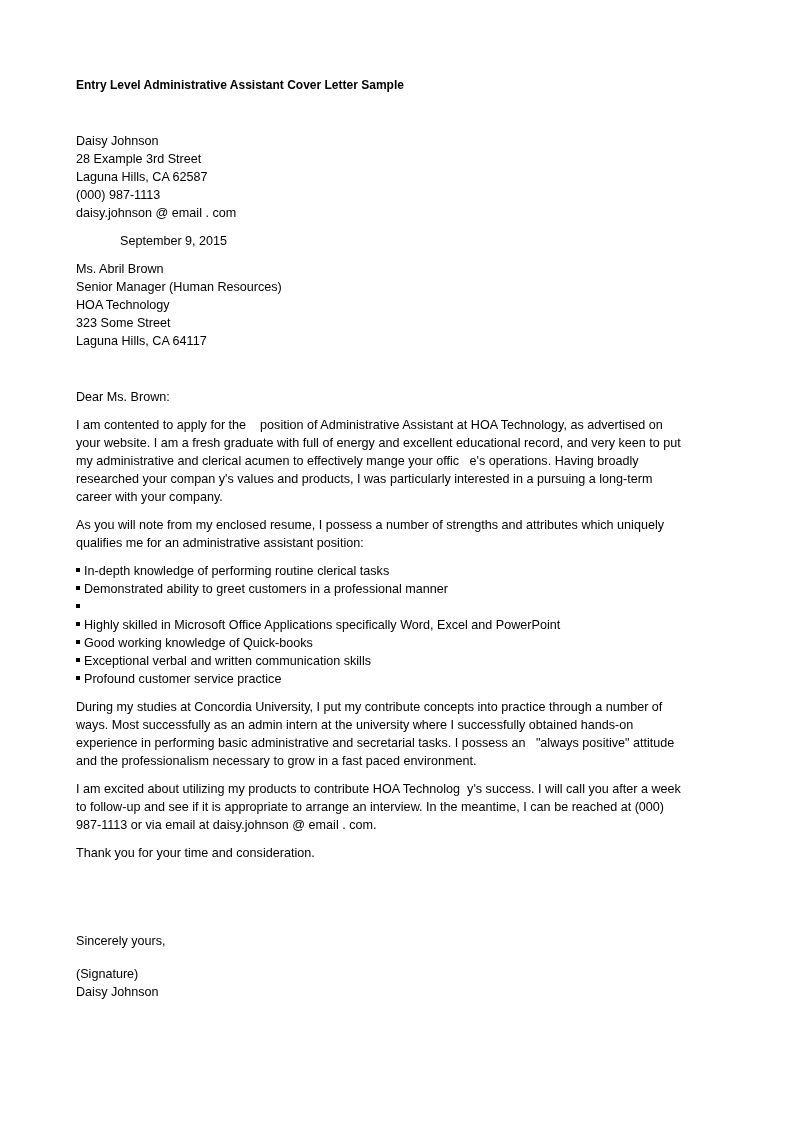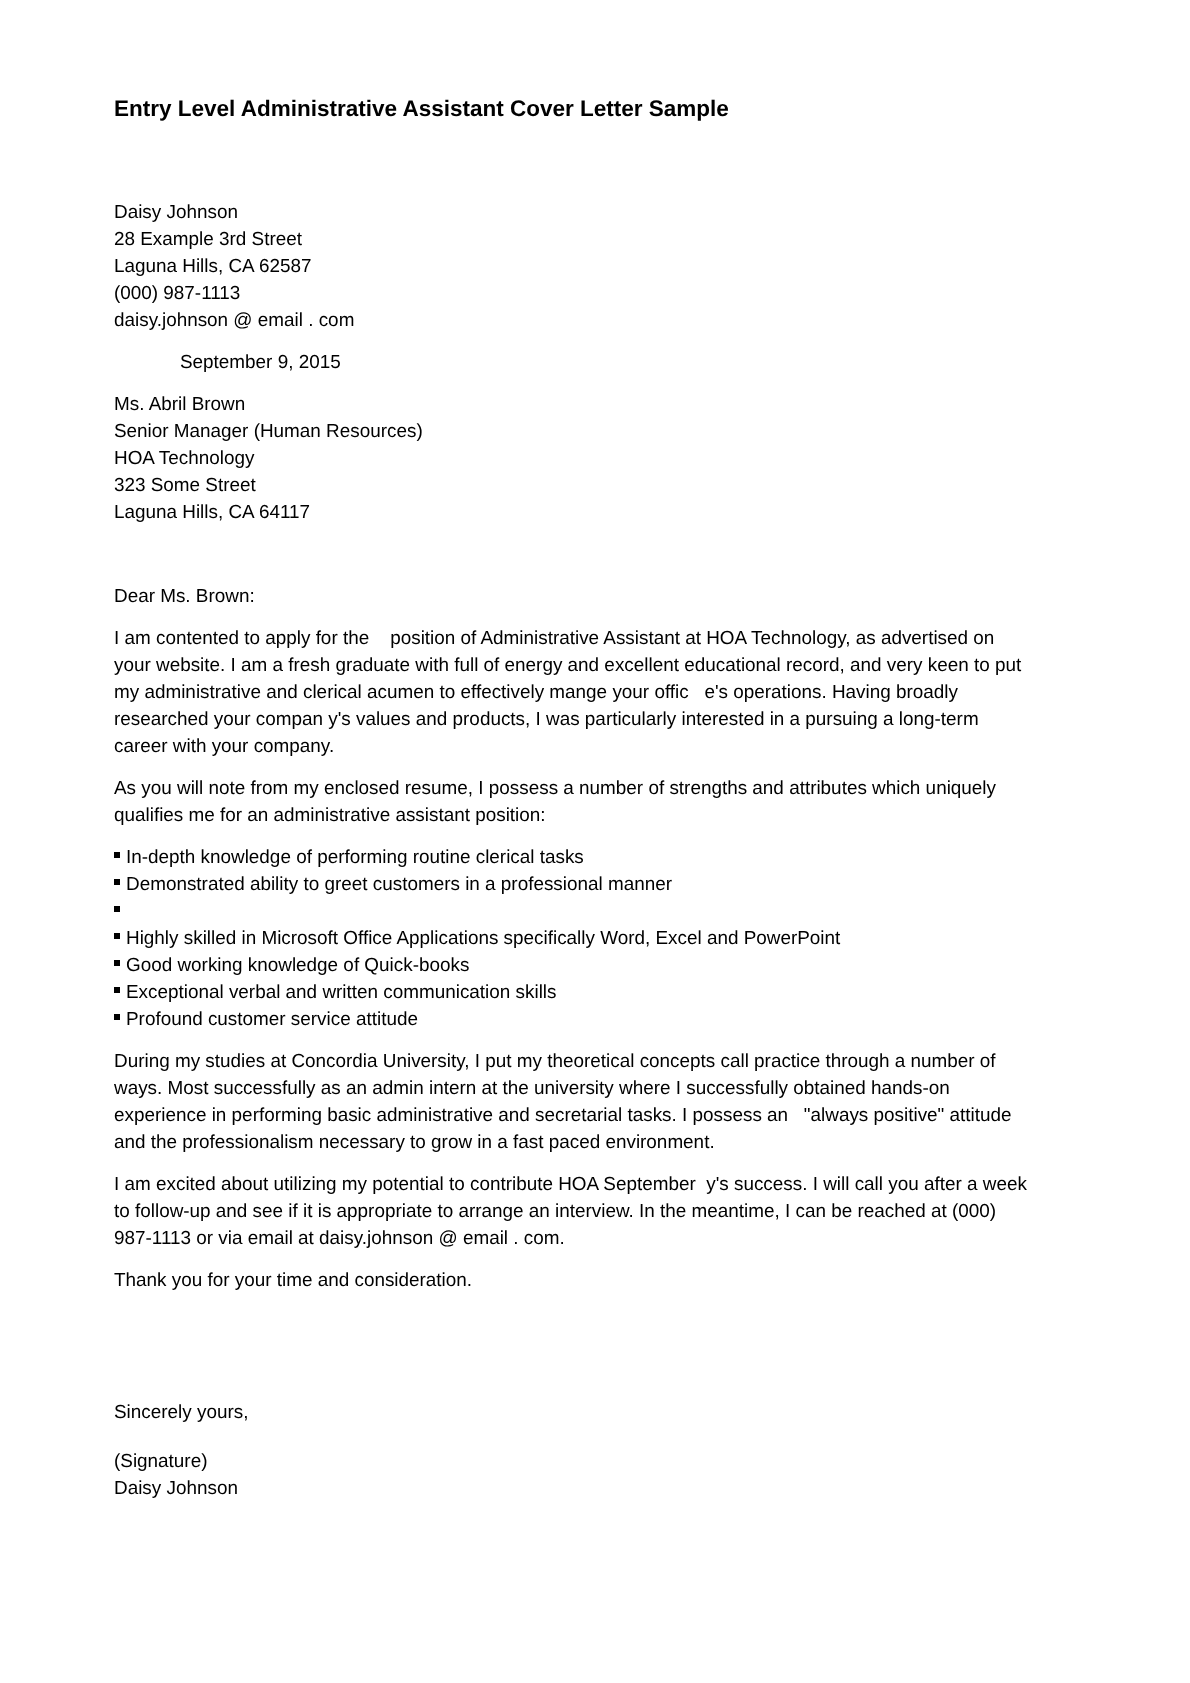--- a/index.html
+++ b/index.html
@@ -18,24 +18,24 @@
       line-height: 18px;
     }
     .page {
       position: absolute;
       left: 76px;
       top: 0;
       width: 640px;
     }
     .title {
       position: absolute;
-      top: 64px;
+      top: 76px;
       left: 0;
       font-weight: bold;
-      font-size: 15px;
+      font-size: 12px;
       line-height: 18px;
       white-space: nowrap;
     }
     .block {
       position: absolute;
       left: 0;
       width: 640px;
     }
     .line {
       display: block;
@@ -105,33 +105,33 @@
   </div>
 
   <div class="block" style="top:562px;">
     <ul class="bullet-list">
       <li><span class="bullet"></span><span>In-depth knowledge of performing routine clerical tasks</span></li>
       <li><span class="bullet"></span><span>Demonstrated ability to greet customers in a professional manner</span></li>
       <li><span class="bullet"></span></li>
       <li><span class="bullet"></span><span>Highly skilled in Microsoft Office Applications specifically Word, Excel and PowerPoint</span></li>
       <li><span class="bullet"></span><span>Good working knowledge of Quick-books</span></li>
       <li><span class="bullet"></span><span>Exceptional verbal and written communication skills</span></li>
-      <li><span class="bullet"></span><span>Profound customer service attitude</span></li>
+      <li><span class="bullet"></span><span>Profound customer service practice</span></li>
     </ul>
   </div>
 
   <div class="block" style="top:698px;">
-    <span class="line">During my studies at Concordia University, I put my theoretical concepts call practice through a number of</span>
+    <span class="line">During my studies at Concordia University, I put my contribute concepts into practice through a number of</span>
     <span class="line">ways. Most successfully as an admin intern at the university where I successfully obtained hands-on</span>
     <span class="line">experience in performing basic administrative and secretarial tasks. I possess an   "always positive" attitude</span>
     <span class="line">and the professionalism necessary to grow in a fast paced environment.</span>
   </div>
 
   <div class="block" style="top:780px;">
-    <span class="line">I am excited about utilizing my potential to contribute HOA September  y's success. I will call you after a week</span>
+    <span class="line">I am excited about utilizing my products to contribute HOA Technolog  y's success. I will call you after a week</span>
     <span class="line">to follow-up and see if it is appropriate to arrange an interview. In the meantime, I can be reached at (000)</span>
     <span class="line">987-1113 or via email at daisy.johnson @ email . com.</span>
   </div>
 
   <div class="block" style="top:844px;">
     <span class="line">Thank you for your time and consideration.</span>
   </div>
 
   <div class="block" style="top:932px;">
     <span class="line">Sincerely yours,</span>

